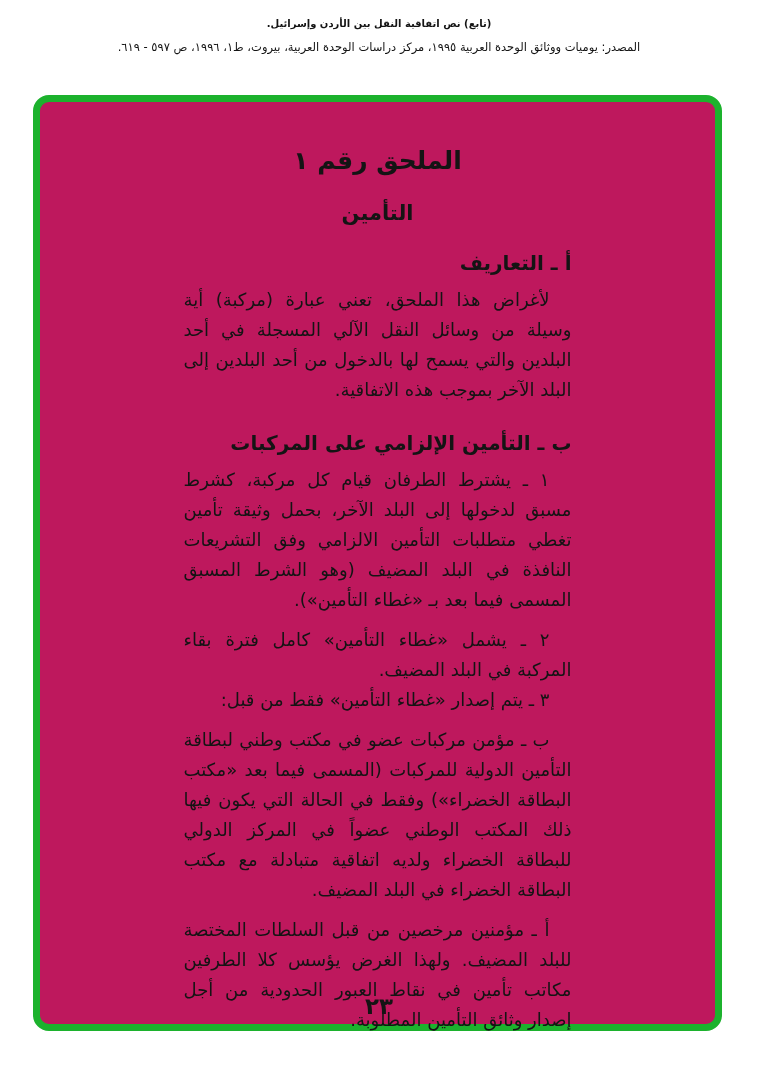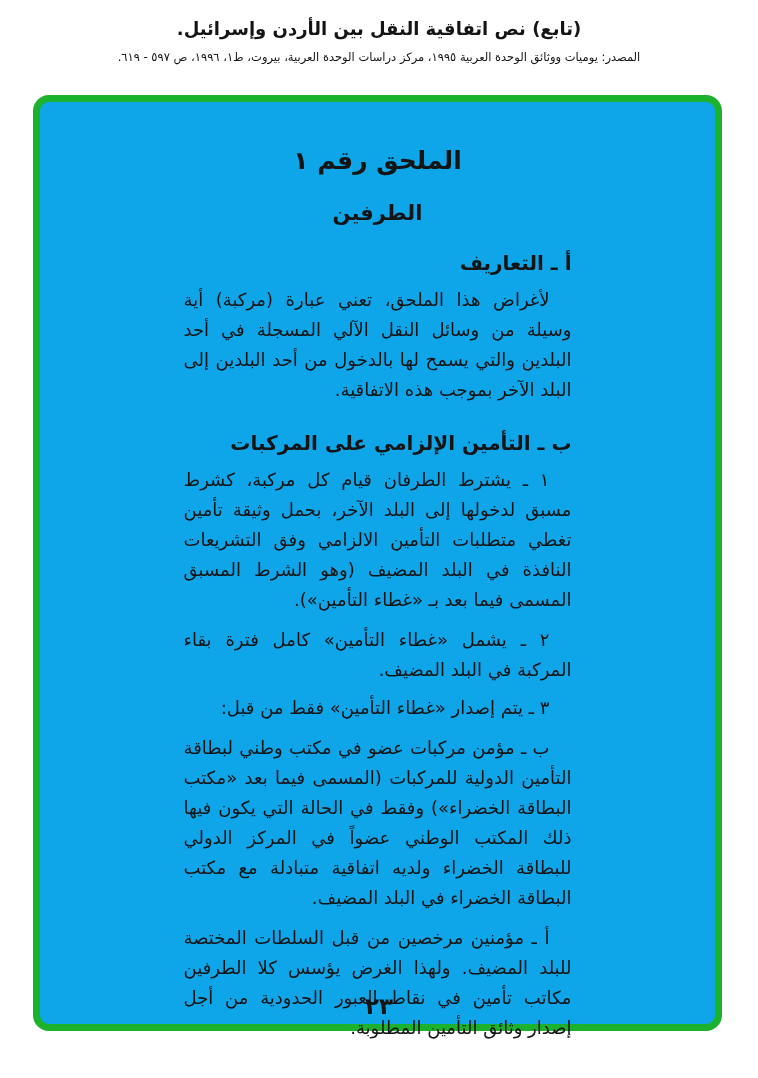--- a/index.html
+++ b/index.html
@@ -11,32 +11,32 @@
     font-family:"DejaVu Sans", sans-serif;
     color:var(--ink);
     position:relative;
     overflow:hidden;
   }
   .page-header {
     position:absolute; top:18px; left:0; right:0;
     direction:rtl; text-align:center;
   }
   .page-header .line1 {
-    font-size:18px; font-weight:bold; letter-spacing:0.2px;
+    font-size:10px; font-weight:bold; letter-spacing:0.2px;
   }
   .page-header .line2 {
     font-size:11.5px; font-weight:normal; margin-top:11px;
   }
   .frame {
     position:absolute;
     left:33px; top:95px;
     width:689px; height:936px;
     border:7px solid var(--green);
     border-radius:16px;
-    background:#0ea5e9;
+    background:#be185d;
   }
   .content {
     width:388px;
     margin:0 auto;
     direction:rtl;
     text-align:right;
   }
   .doc-title {
     text-align:center; font-size:25px; font-weight:bold;
     margin-top:44px;
@@ -50,39 +50,39 @@
     margin-top:26px; margin-bottom:4px;
   }
   .para {
     font-size:18px;
     line-height:30px;
     text-align:justify;
     text-align-last:right;
     text-indent:22px;
     margin-top:10px;
   }
-  .para.tight { margin-top:8px; }
+  .para.tight { margin-top:0; }
   .page-number {
     position:absolute; left:0; right:0; top:993px;
     text-align:center; direction:rtl;
     font-size:23px; font-weight:bold;
   }
 </style>
 </head>
 <body>
 
 <header class="page-header">
   <div class="line1">(تابع) نص اتفاقية النقل بين الأردن وإسرائيل.</div>
   <div class="line2">المصدر: يوميات ووثائق الوحدة العربية ١٩٩٥، مركز دراسات الوحدة العربية، بيروت، ط١، ١٩٩٦، ص ٥٩٧ - ٦١٩.</div>
 </header>
 
 <div class="frame">
   <div class="content">
     <div class="doc-title">الملحق رقم ١</div>
-    <div class="doc-subtitle">الطرفين</div>
+    <div class="doc-subtitle">التأمين</div>
 
     <div class="section-heading">أ ـ التعاريف</div>
     <div class="para">لأغراض هذا الملحق، تعني عبارة (مركبة) أية وسيلة من وسائل النقل الآلي المسجلة في أحد البلدين والتي يسمح لها بالدخول من أحد البلدين إلى البلد الآخر بموجب هذه الاتفاقية.</div>
 
     <div class="section-heading">ب ـ التأمين الإلزامي على المركبات</div>
     <div class="para">١ ـ يشترط الطرفان قيام كل مركبة، كشرط مسبق لدخولها إلى البلد الآخر، بحمل وثيقة تأمين تغطي متطلبات التأمين الالزامي وفق التشريعات النافذة في البلد المضيف (وهو الشرط المسبق المسمى فيما بعد بـ «غطاء التأمين»).</div>
     <div class="para">٢ ـ يشمل «غطاء التأمين» كامل فترة بقاء المركبة في البلد المضيف.</div>
     <div class="para tight">٣ ـ يتم إصدار «غطاء التأمين» فقط من قبل:</div>
     <div class="para">ب ـ مؤمن مركبات عضو في مكتب وطني لبطاقة التأمين الدولية للمركبات (المسمى فيما بعد «مكتب البطاقة الخضراء») وفقط في الحالة التي يكون فيها ذلك المكتب الوطني عضواً في المركز الدولي للبطاقة الخضراء ولديه اتفاقية متبادلة مع مكتب البطاقة الخضراء في البلد المضيف.</div>
     <div class="para">أ ـ مؤمنين مرخصين من قبل السلطات المختصة للبلد المضيف. ولهذا الغرض يؤسس كلا الطرفين مكاتب تأمين في نقاط العبور الحدودية من أجل إصدار وثائق التأمين المطلوبة.</div>

